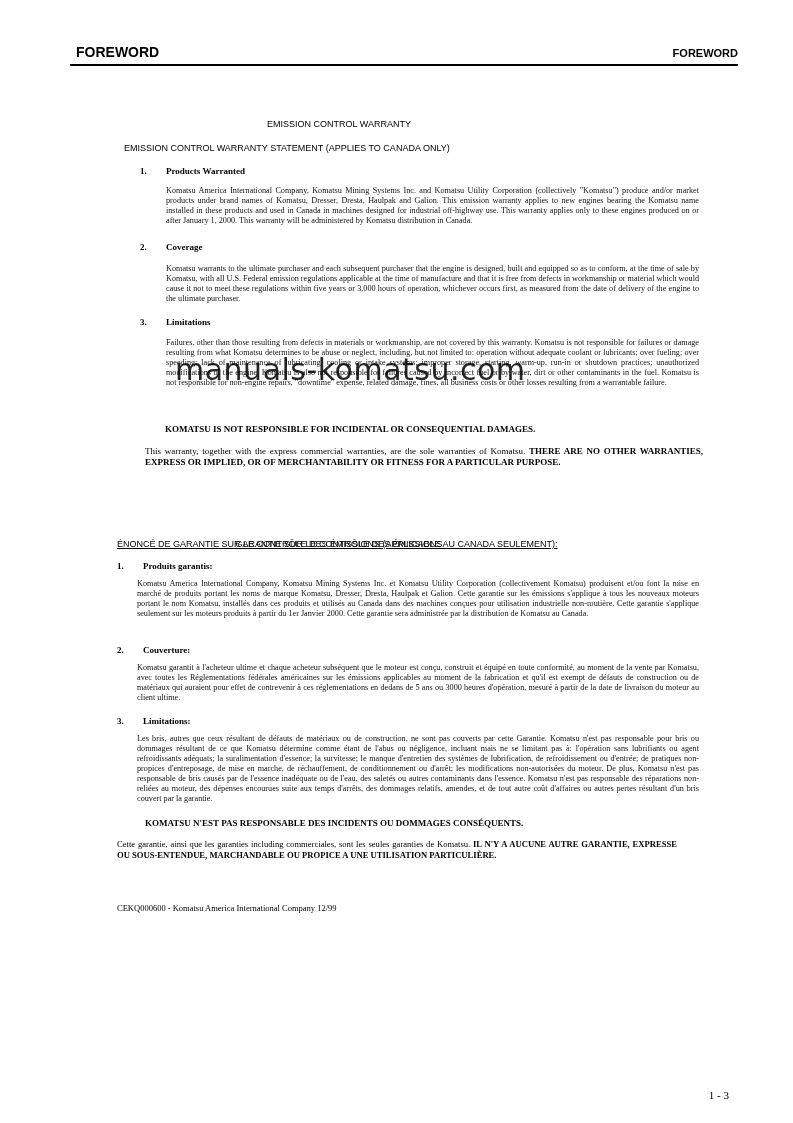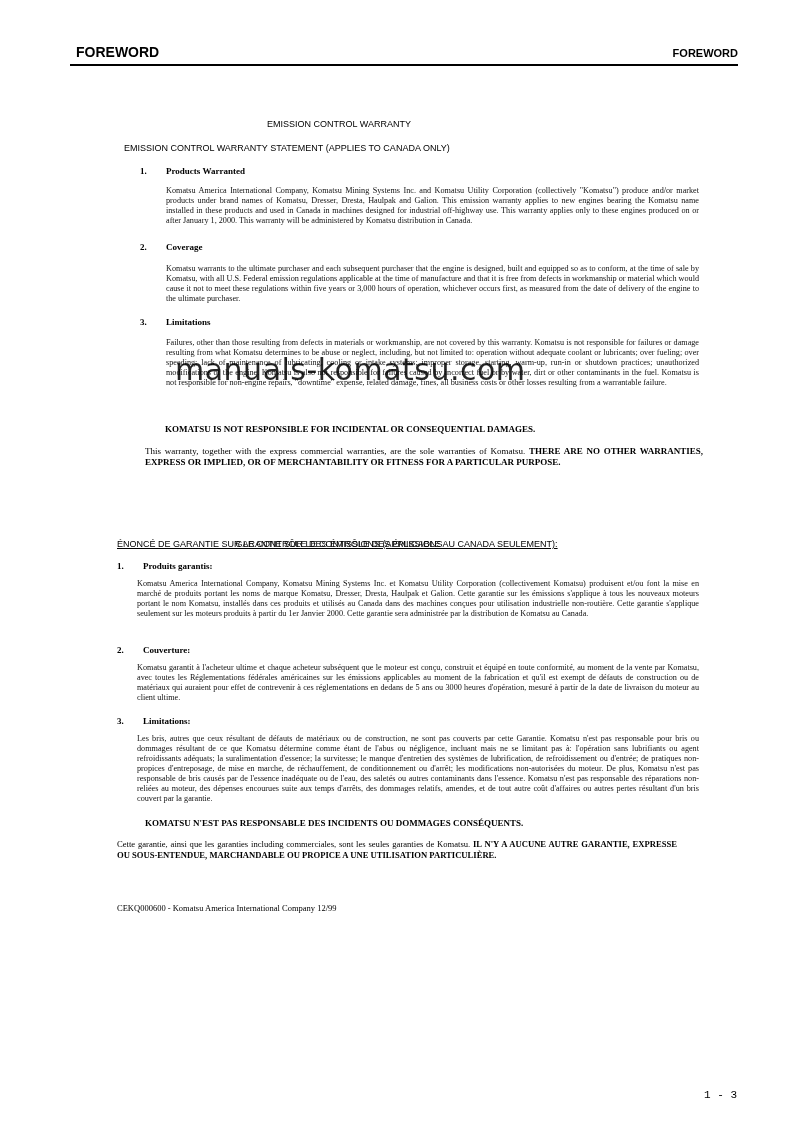--- a/index.html
+++ b/index.html
@@ -12,21 +12,21 @@
   .title { position: absolute; left: 0; width: 678px; text-align: center; font-size: 9px; }
   .subtitle { position: absolute; font-size: 9px; }
   .sec-h { position: absolute; font-family: "Liberation Serif", serif; font-weight: bold; font-size: 9px; }
   .sec-h .num { display: inline-block; width: 26px; }
   .para { position: absolute; font-family: "Liberation Serif", serif; font-size: 8.2px; line-height: 10px; text-align: justify; color: #111; }
   .bold-line { position: absolute; font-family: "Liberation Serif", serif; font-weight: bold; font-size: 9px; }
   .closing { position: absolute; font-family: "Liberation Serif", serif; font-size: 9px; line-height: 11px; text-align: justify; }
   .closing b { font-weight: bold; }
   .watermark { position: absolute; left: 175px; top: 352px; font-family: "DejaVu Sans", sans-serif; font-size: 30px; color: rgba(0,0,0,0.85); letter-spacing: 0.5px; pointer-events: none; }
   .footer-code { position: absolute; left: 117px; top: 903px; font-family: "Liberation Serif", serif; font-size: 8.5px; }
-  .page-num { position: absolute; right: 56px; top: 1089px; font-family: Liberation Mono, monospace; font-size: 11px; }
+  .page-num { position: absolute; right: 64px; top: 1089px; font-family: Liberation Serif, serif; font-size: 11px; }
 </style>
 </head>
 <body>
 
 <div class="hdr hdr-left">FOREWORD</div>
 <div class="hdr hdr-right">FOREWORD</div>
 <div class="hdr-rule"></div>
 
 <div class="title sans" style="top:119px;">EMISSION CONTROL WARRANTY</div>
 <div class="subtitle sans" style="left:124px; top:143px;">EMISSION CONTROL WARRANTY STATEMENT (APPLIES TO CANADA ONLY)</div>

